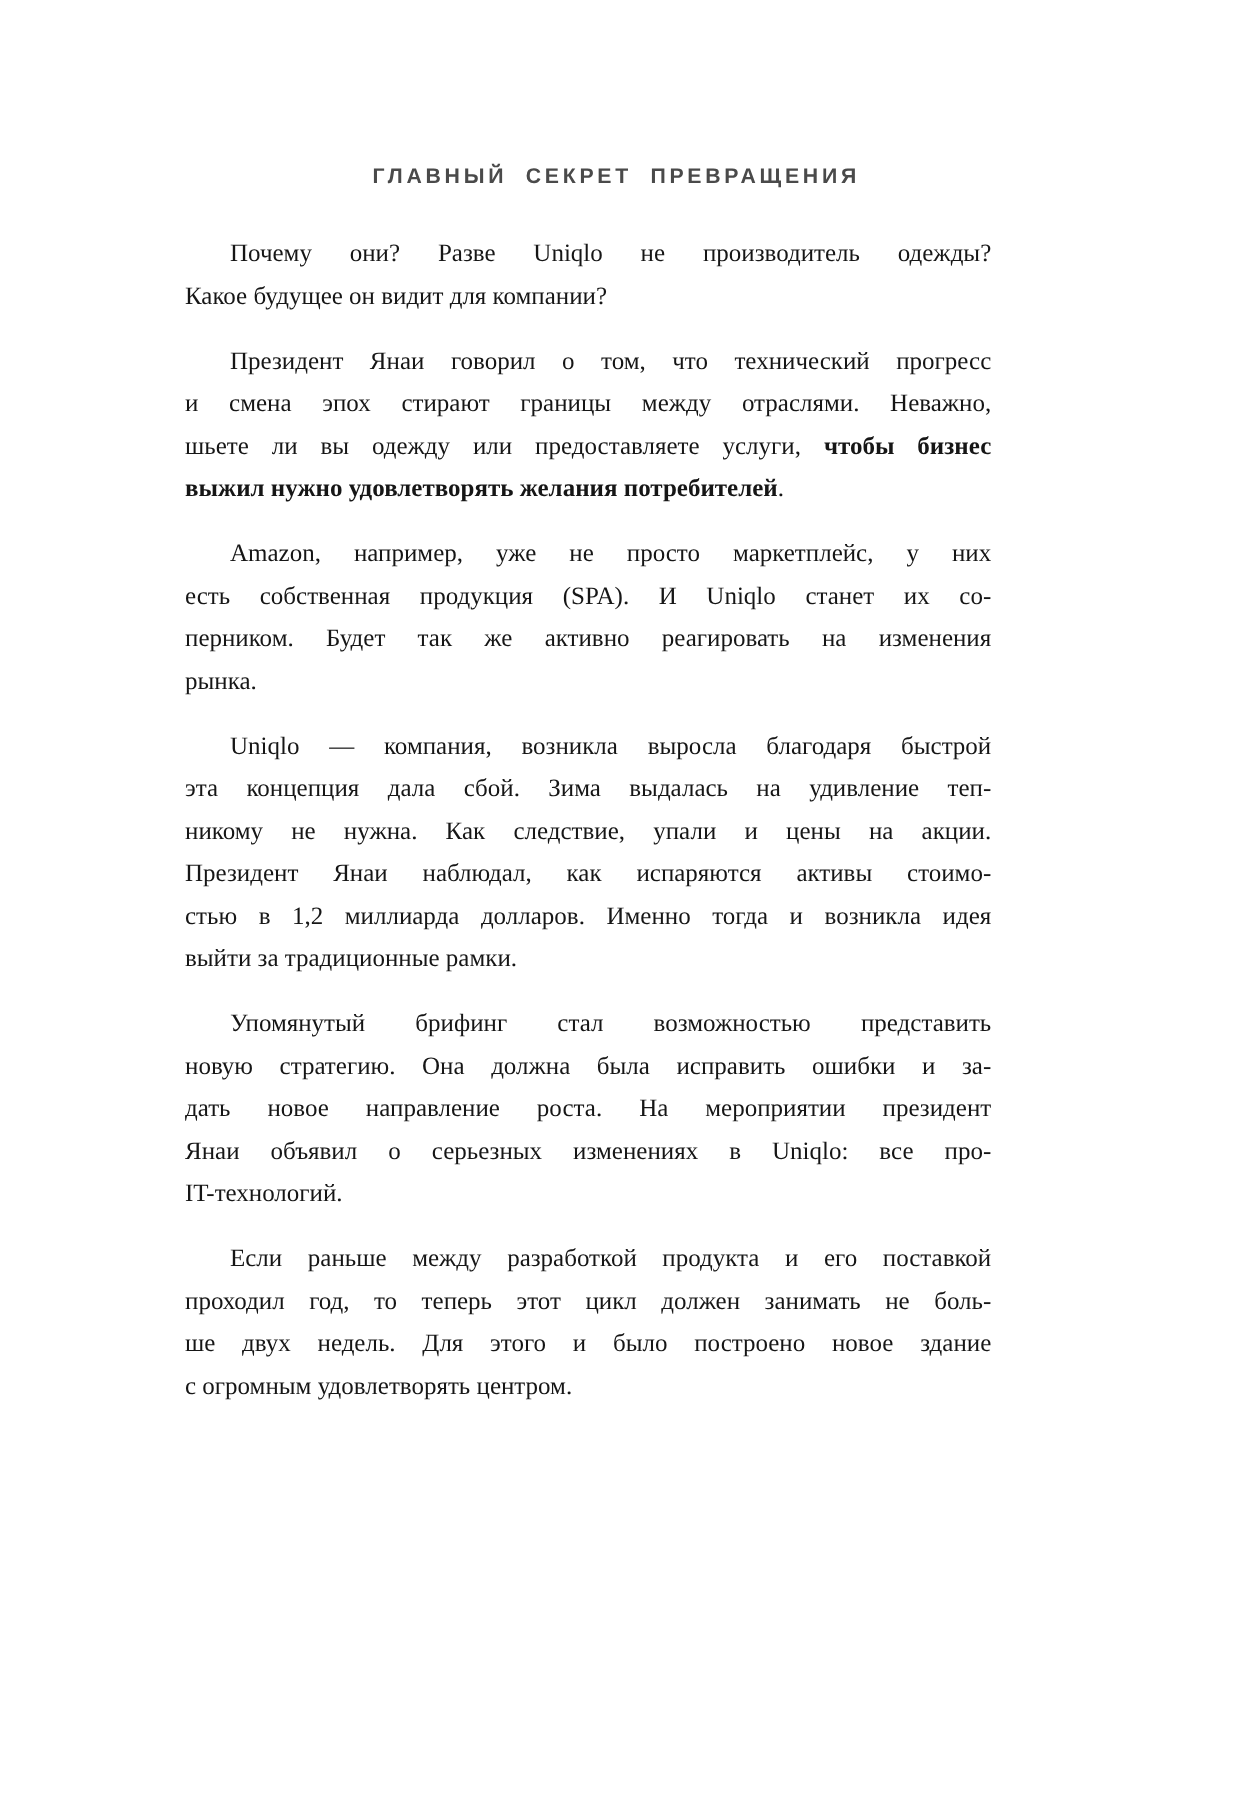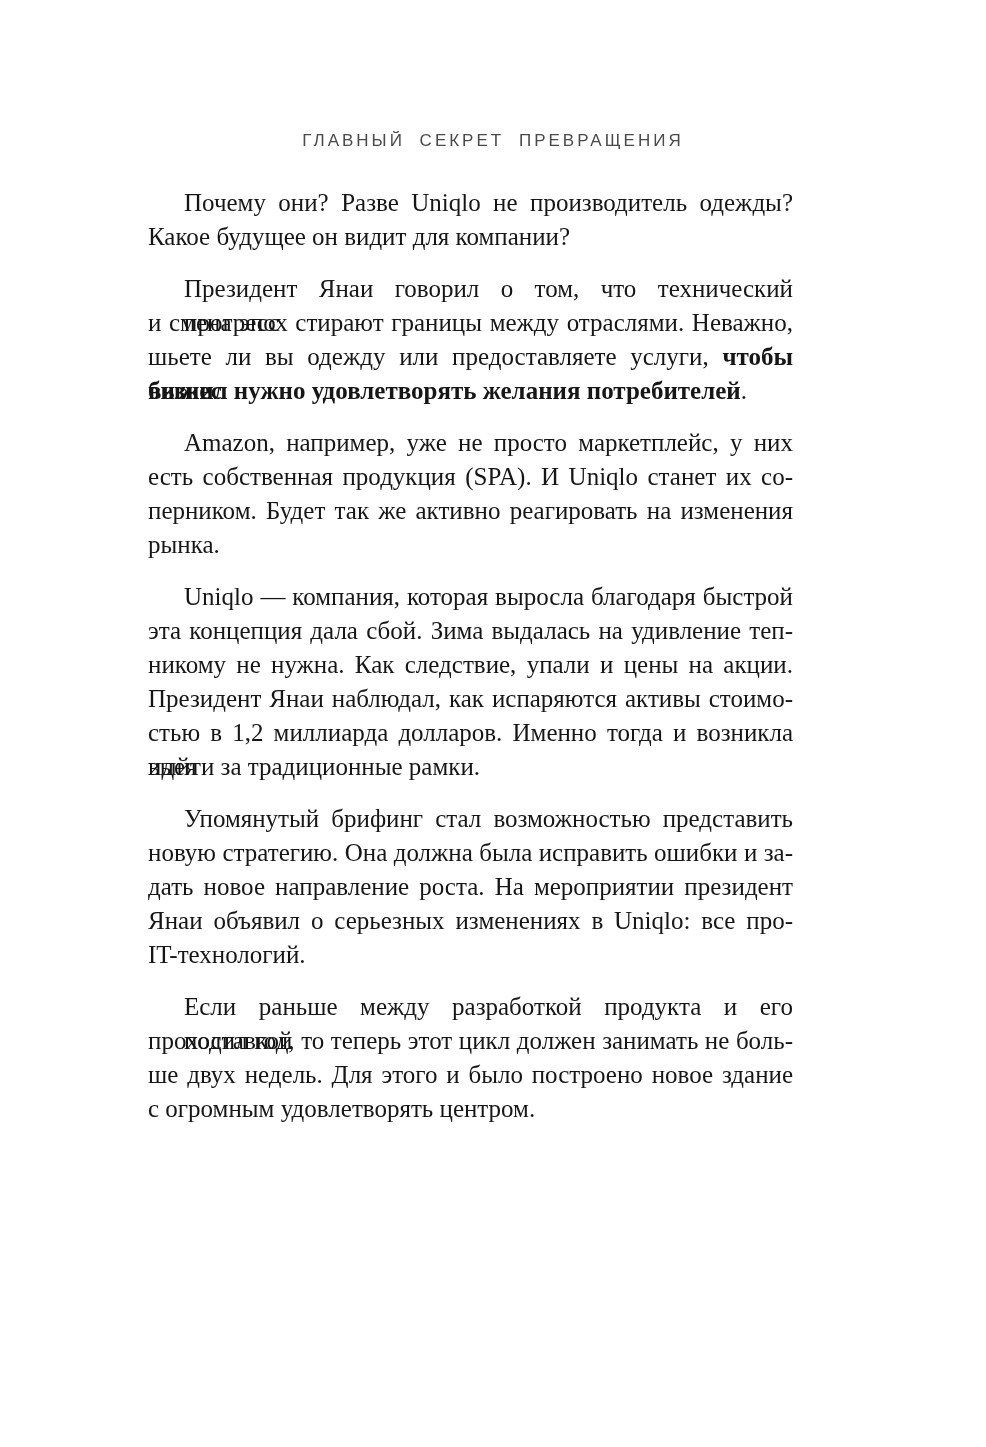--- a/index.html
+++ b/index.html
@@ -19,33 +19,33 @@
     inset: 0;
     background: #ffffff;
   }
   .running-head {
     position: absolute;
     top: 131px;
     left: 0;
     width: 100%;
     text-align: center;
     font-family: "Liberation Sans", "DejaVu Sans", sans-serif;
-    font-weight: 400;
+    font-weight: 700;
     font-size: 17px;
     letter-spacing: 3px;
     word-spacing: 7px;
     color: #4a4a4a;
   }
   .text-column {
     position: absolute;
     left: 148px;
     top: 186px;
     width: 645px;
     color: #161616;
-    font-size: 25px;
+    font-size: 20px;
     font-family: Liberation Serif, serif;
   }
   .paragraph {
     margin: 0 0 18px 0;
     padding: 0;
   }
   .line {
     line-height: 34px;
     height: 34px;
     white-space: nowrap;
@@ -82,21 +82,21 @@
         <div class="line">шьете ли вы одежду или предоставляете услуги, <b>чтобы бизнес</b></div>
         <div class="line last"><b>выжил нужно удовлетворять желания потребителей</b>.</div>
       </div>
       <div class="paragraph">
         <div class="line first">Amazon, например, уже не просто маркетплейс, у них</div>
         <div class="line">есть собственная продукция (SPA). И Uniqlo станет их со-</div>
         <div class="line">перником. Будет так же активно реагировать на изменения</div>
         <div class="line last">рынка.</div>
       </div>
       <div class="paragraph">
-        <div class="line first">Uniqlo — компания, которая выросла благодаря быстрой</div>
+        <div class="line first">Uniqlo — компания, возникла выросла благодаря быстрой</div>
         <div class="line">эта концепция дала сбой. Зима выдалась на удивление теп-</div>
         <div class="line">никому не нужна. Как следствие, упали и цены на акции.</div>
         <div class="line">Президент Янаи наблюдал, как испаряются активы стоимо-</div>
         <div class="line">стью в 1,2 миллиарда долларов. Именно тогда и возникла идея</div>
         <div class="line last">выйти за традиционные рамки.</div>
       </div>
       <div class="paragraph">
         <div class="line first">Упомянутый брифинг стал возможностью представить</div>
         <div class="line">новую стратегию. Она должна была исправить ошибки и за-</div>
         <div class="line">дать новое направление роста. На мероприятии президент</div>

